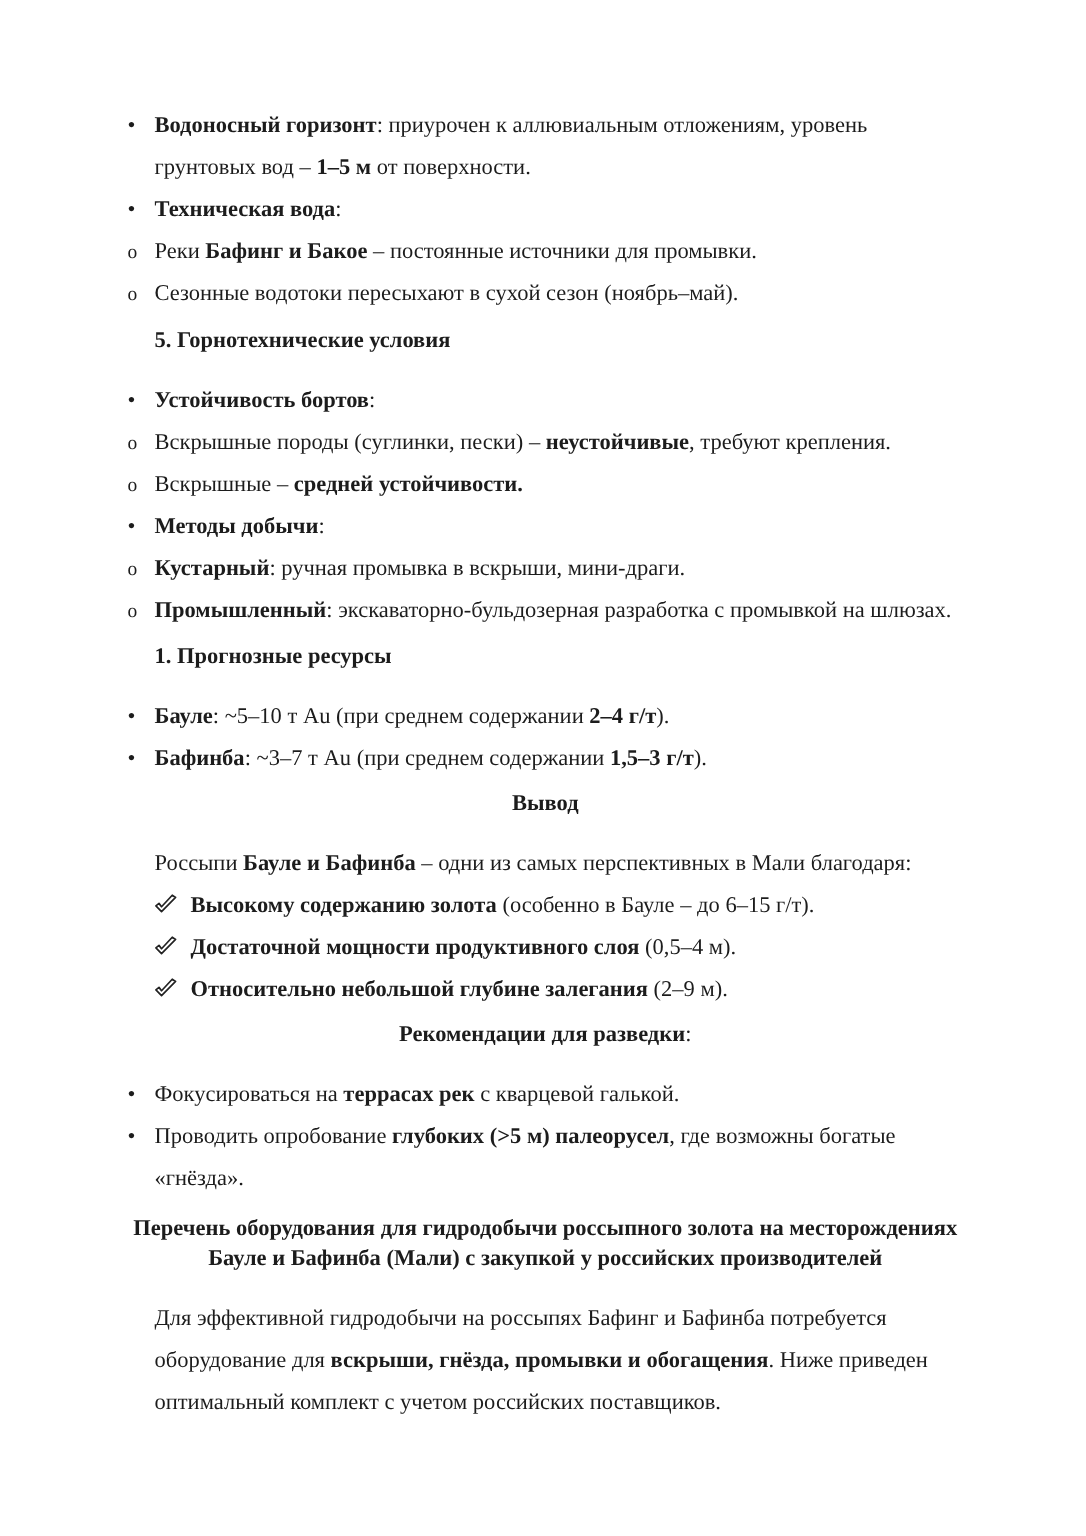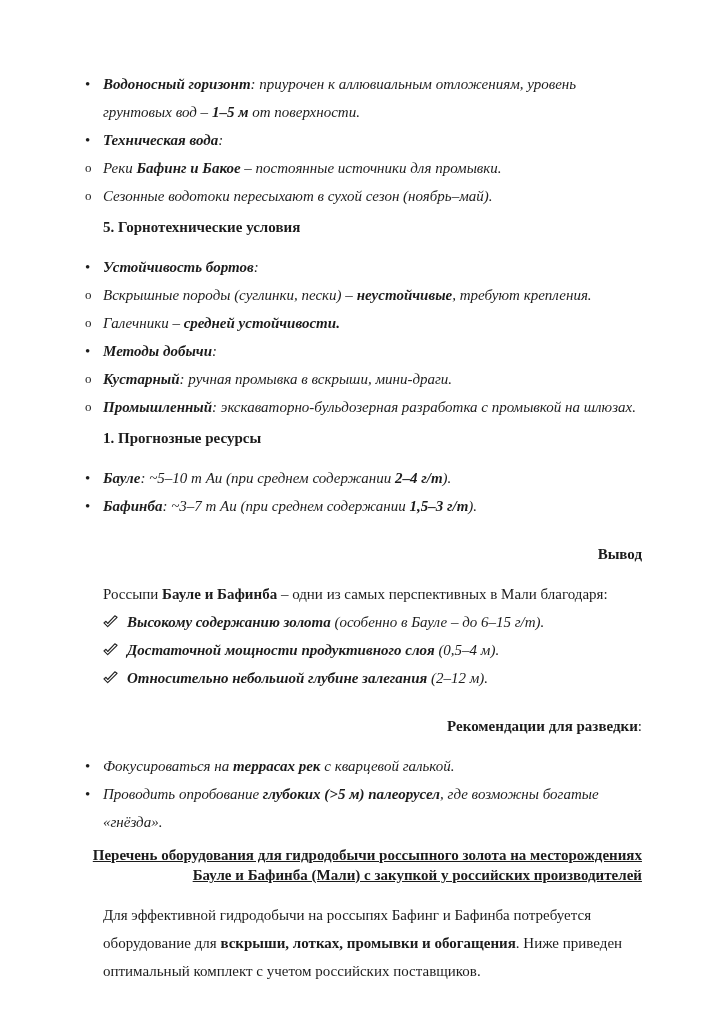--- a/index.html
+++ b/index.html
@@ -23,40 +23,39 @@
   .block { margin: 0; }
   b { font-weight: bold; }
 
   
   .li { display: flex; align-items: flex-start; }
   .li .marker {
     flex: 0 0 18px;
     width: 18px;
     color: #1c1c1c;
   }
-  .li .txt { flex: 1 1 auto; font-style: italic; }
+  .li .txt { flex: 1 1 auto; }
 
   .sub .marker { font-size: 13px; }
 
   
   .heading {
     padding-left: 18px;
     font-weight: bold;
     margin: 3px 0 12px 0;
   }
   .center-heading {
-    text-align: right;
-    margin: 20px 0 12px 0;
+    text-align: center;
+    margin: 2px 0 12px 0;
   }
   .center-title {
-    text-align: right;
+    text-align: center;
     font-weight: bold;
     line-height: 20px;
     margin: 9px 0 16px 0;
-    text-decoration: underline;
   }
 
   
   .paragraph { padding-left: 18px; font-family: Liberation Serif, serif; }
 
   
   .check { padding-left: 18px; }
   .check .marker {
     flex: 0 0 24px;
     width: 24px;
@@ -91,21 +90,21 @@
       <div class="block bullet li">
         <span class="marker">•</span>
         <span class="txt"><b>Устойчивость бортов</b><span>:</span></span>
       </div>
       <div class="block sub li">
         <span class="marker">o</span>
         <span class="txt"><span>Вскрышные породы (суглинки, пески) – </span><b>неустойчивые</b><span>, требуют крепления.</span></span>
       </div>
       <div class="block sub li">
         <span class="marker">o</span>
-        <span class="txt"><span>Галечники – </span><b>средней устойчивости.</b></span>
+        <span class="txt"><span>Вскрышные – </span><b>средней устойчивости.</b></span>
       </div>
       <div class="block bullet li">
         <span class="marker">•</span>
         <span class="txt"><b>Методы добычи</b><span>:</span></span>
       </div>
       <div class="block sub li">
         <span class="marker">o</span>
         <span class="txt"><b>Кустарный</b><span>: ручная промывка в вскрыши, мини-драги.</span></span>
       </div>
       <div class="block sub li">
@@ -132,27 +131,27 @@
       <div class="block check li">
         <span class="marker"><svg width="15" height="14" viewBox="0 0 16 14" xmlns="http://www.w3.org/2000/svg">
             <path d="M1 8 L5 12 L15 2 L12.6 0.4 L5 8.6 L3.2 6.2 Z" fill="none" stroke="#222" stroke-width="1.2" stroke-linejoin="round"></path>
           </svg></span>
         <span class="txt"><b>Достаточной мощности продуктивного слоя</b><span> (0,5–4 м).</span></span>
       </div>
       <div class="block check li">
         <span class="marker"><svg width="15" height="14" viewBox="0 0 16 14" xmlns="http://www.w3.org/2000/svg">
             <path d="M1 8 L5 12 L15 2 L12.6 0.4 L5 8.6 L3.2 6.2 Z" fill="none" stroke="#222" stroke-width="1.2" stroke-linejoin="round"></path>
           </svg></span>
-        <span class="txt"><b>Относительно небольшой глубине залегания</b><span> (2–12 м).</span></span>
+        <span class="txt"><b>Относительно небольшой глубине залегания</b><span> (2–9 м).</span></span>
       </div>
       <div class="block center-heading"><b>Рекомендации для разведки</b><span>:</span></div>
       <div class="block bullet li">
         <span class="marker">•</span>
         <span class="txt"><span>Фокусироваться на </span><b>террасах рек</b><span> с кварцевой галькой.</span></span>
       </div>
       <div class="block bullet li">
         <span class="marker">•</span>
         <span class="txt"><span>Проводить опробование </span><b>глубоких (&gt;5 м) палеорусел</b><span>, где возможны богатые «гнёзда».</span></span>
       </div>
       <div class="block center-title"><b>Перечень оборудования для гидродобычи россыпного золота на месторождениях Бауле и Бафинба (Мали) с закупкой у российских производителей</b></div>
-      <div class="block paragraph"><span>Для эффективной гидродобычи на россыпях Бафинг и Бафинба потребуется оборудование для </span><b>вскрыши, лотках, промывки и обогащения</b><span>. Ниже приведен оптимальный комплект с учетом российских поставщиков.</span></div>
+      <div class="block paragraph"><span>Для эффективной гидродобычи на россыпях Бафинг и Бафинба потребуется оборудование для </span><b>вскрыши, гнёзда, промывки и обогащения</b><span>. Ниже приведен оптимальный комплект с учетом российских поставщиков.</span></div>
     </div>
 </div>
 
 </body></html>

